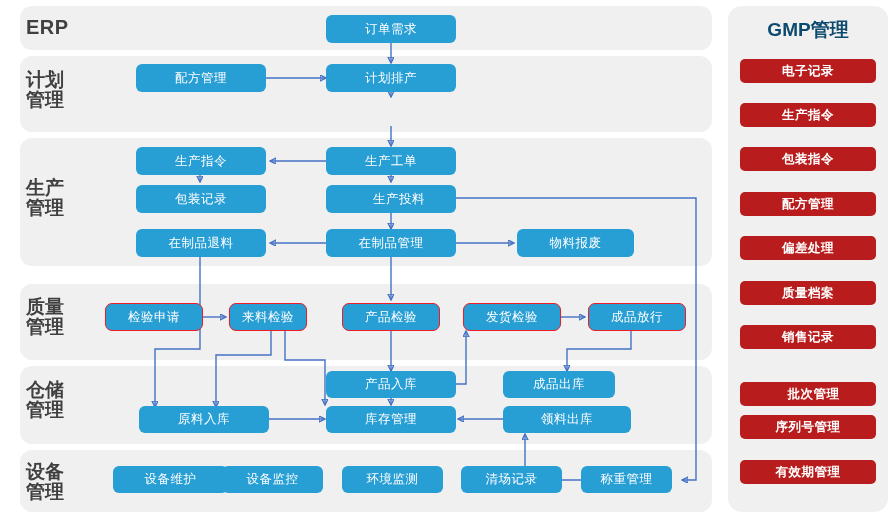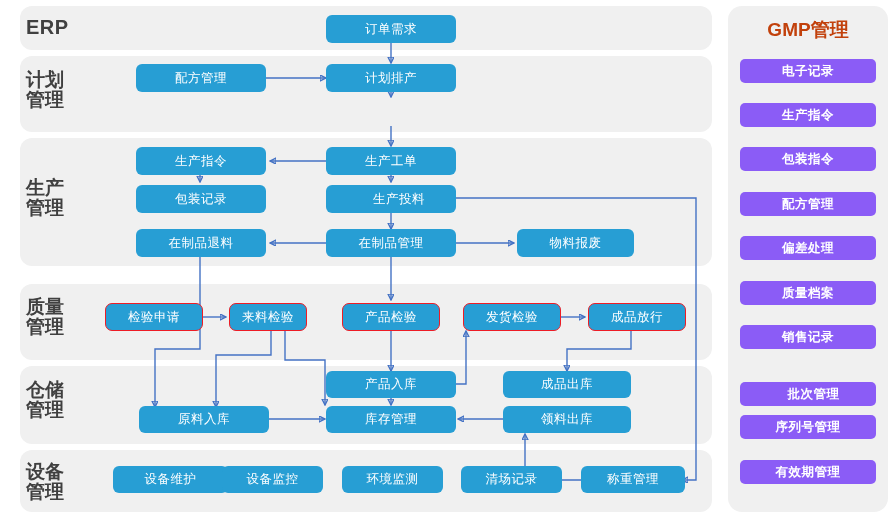--- a/index.html
+++ b/index.html
@@ -46,25 +46,25 @@
   }
 
   
   .gmp-panel{
     position:absolute;
     left:728px;top:6px;width:160px;height:506px;
     background:#f0f0f0;border-radius:14px;
   }
   .gmp-title{
     position:absolute;left:728px;top:17px;width:160px;
-    text-align:center;font-size:19px;font-weight:bold;color:#c2410c;
+    text-align:center;font-size:19px;font-weight:bold;color:#0c4a6e;
   }
   .gmp-btn{
     position:absolute;left:740px;width:136px;height:24px;
-    background:#8b5cf6;color:#ffffff;font-size:12.5px;font-weight:bold;
+    background:#b91c1c;color:#ffffff;font-size:12.5px;font-weight:bold;
     border-radius:5px;display:flex;align-items:center;justify-content:center;
     letter-spacing:.5px;box-sizing:border-box;
   }
 
   
   svg#wires{
     position:absolute;left:0;top:0;width:891px;height:518px;
     pointer-events:none;
   }
   svg#wires path,svg#wires line{
@@ -164,30 +164,30 @@
   <div class="node" style="left:326px;top:229px;width:130px;height:28px;">在制品管理</div>
   <div class="node" style="left:517px;top:229px;width:117px;height:28px;">物料报废</div>
 
   <div class="node qc" style="left:105px;top:303px;width:98px;height:28px;">检验申请</div>
   <div class="node qc" style="left:229px;top:303px;width:78px;height:28px;">来料检验</div>
   <div class="node qc" style="left:342px;top:303px;width:98px;height:28px;">产品检验</div>
   <div class="node qc" style="left:463px;top:303px;width:98px;height:28px;">发货检验</div>
   <div class="node qc" style="left:588px;top:303px;width:98px;height:28px;">成品放行</div>
 
   <div class="node" style="left:326px;top:371px;width:130px;height:27px;">产品入库</div>
-  <div class="node" style="left:503px;top:371px;width:128px;height:27px;">成品出库</div>
+  <div class="node" style="left:503px;top:371px;width:112px;height:27px;">成品出库</div>
   <div class="node" style="left:139px;top:406px;width:130px;height:27px;">原料入库</div>
   <div class="node" style="left:326px;top:406px;width:130px;height:27px;">库存管理</div>
   <div class="node" style="left:503px;top:406px;width:128px;height:27px;">领料出库</div>
 
   <div class="node" style="left:113px;top:466px;width:115px;height:27px;">设备维护</div>
   <div class="node" style="left:222px;top:466px;width:101px;height:27px;">设备监控</div>
   <div class="node" style="left:342px;top:466px;width:101px;height:27px;">环境监测</div>
   <div class="node" style="left:461px;top:466px;width:101px;height:27px;">清场记录</div>
-  <div class="node" style="left:581px;top:466px;width:104px;height:27px;">称重管理</div>
+  <div class="node" style="left:581px;top:466px;width:91px;height:27px;">称重管理</div>
 
   <div class="gmp-panel"></div>
   <div class="gmp-title">GMP管理</div>
 
   <div class="gmp-btn" style="top:59px;">电子记录</div>
   <div class="gmp-btn" style="top:103px;">生产指令</div>
   <div class="gmp-btn" style="top:147px;">包装指令</div>
   <div class="gmp-btn" style="top:192px;">配方管理</div>
   <div class="gmp-btn" style="top:236px;">偏差处理</div>
   <div class="gmp-btn" style="top:281px;">质量档案</div>

